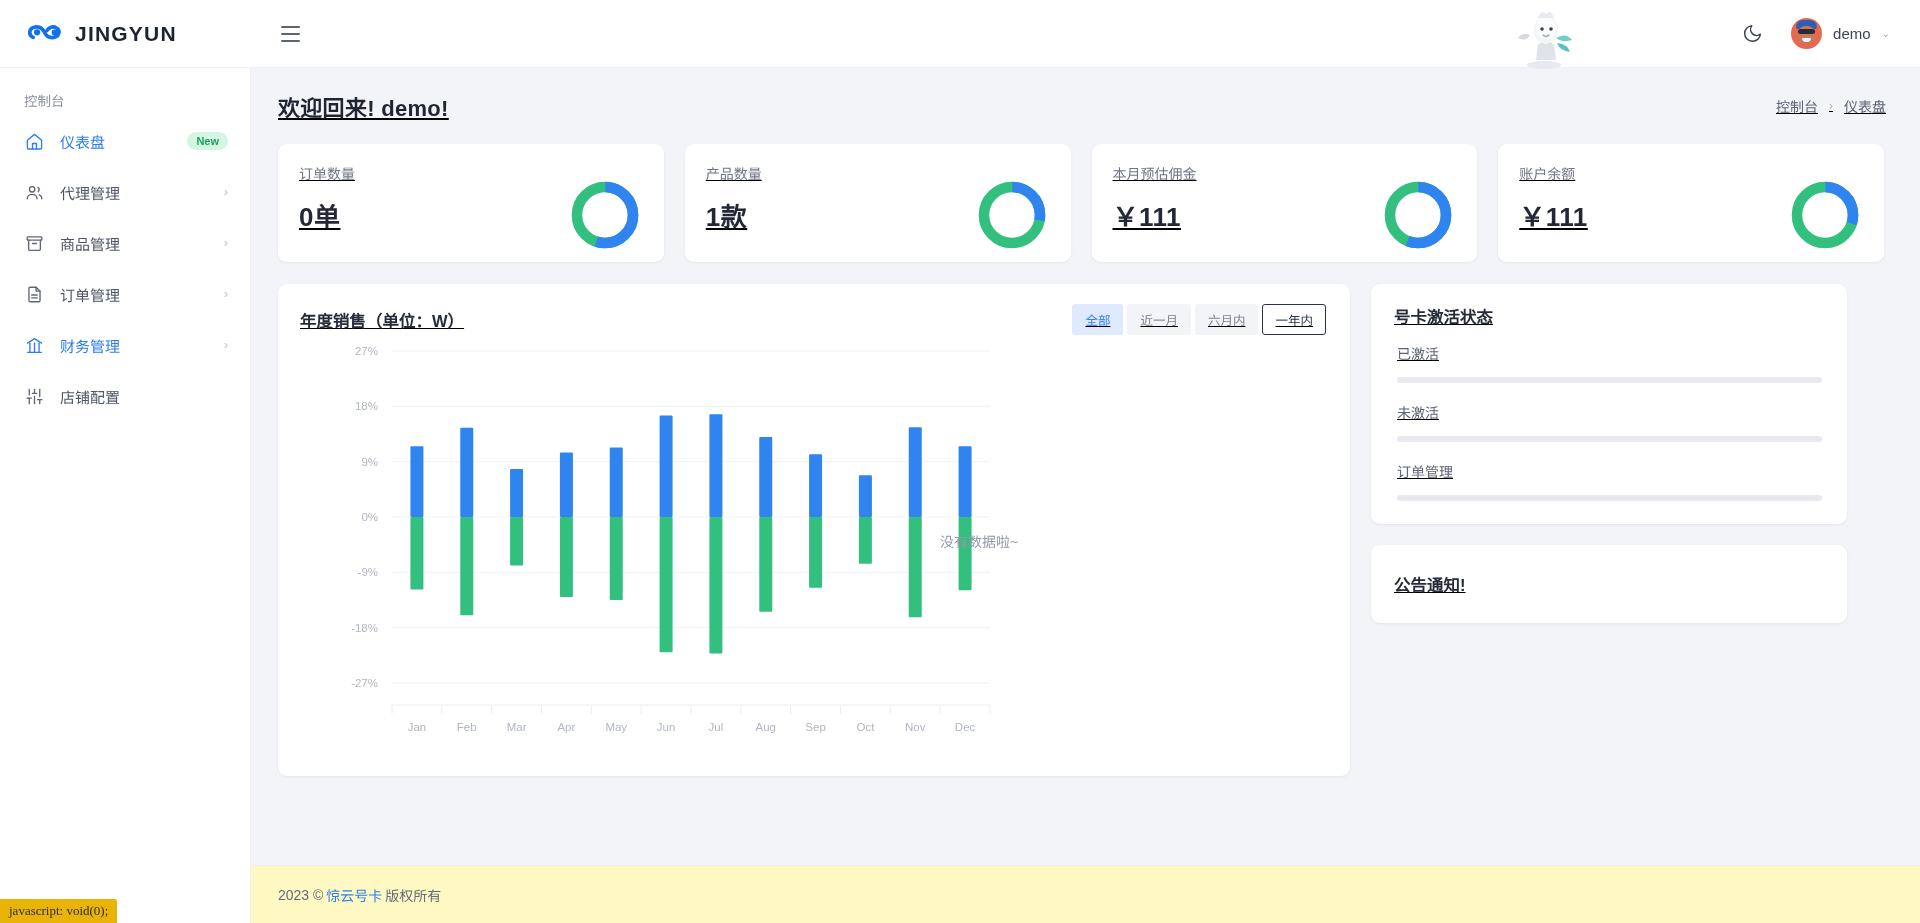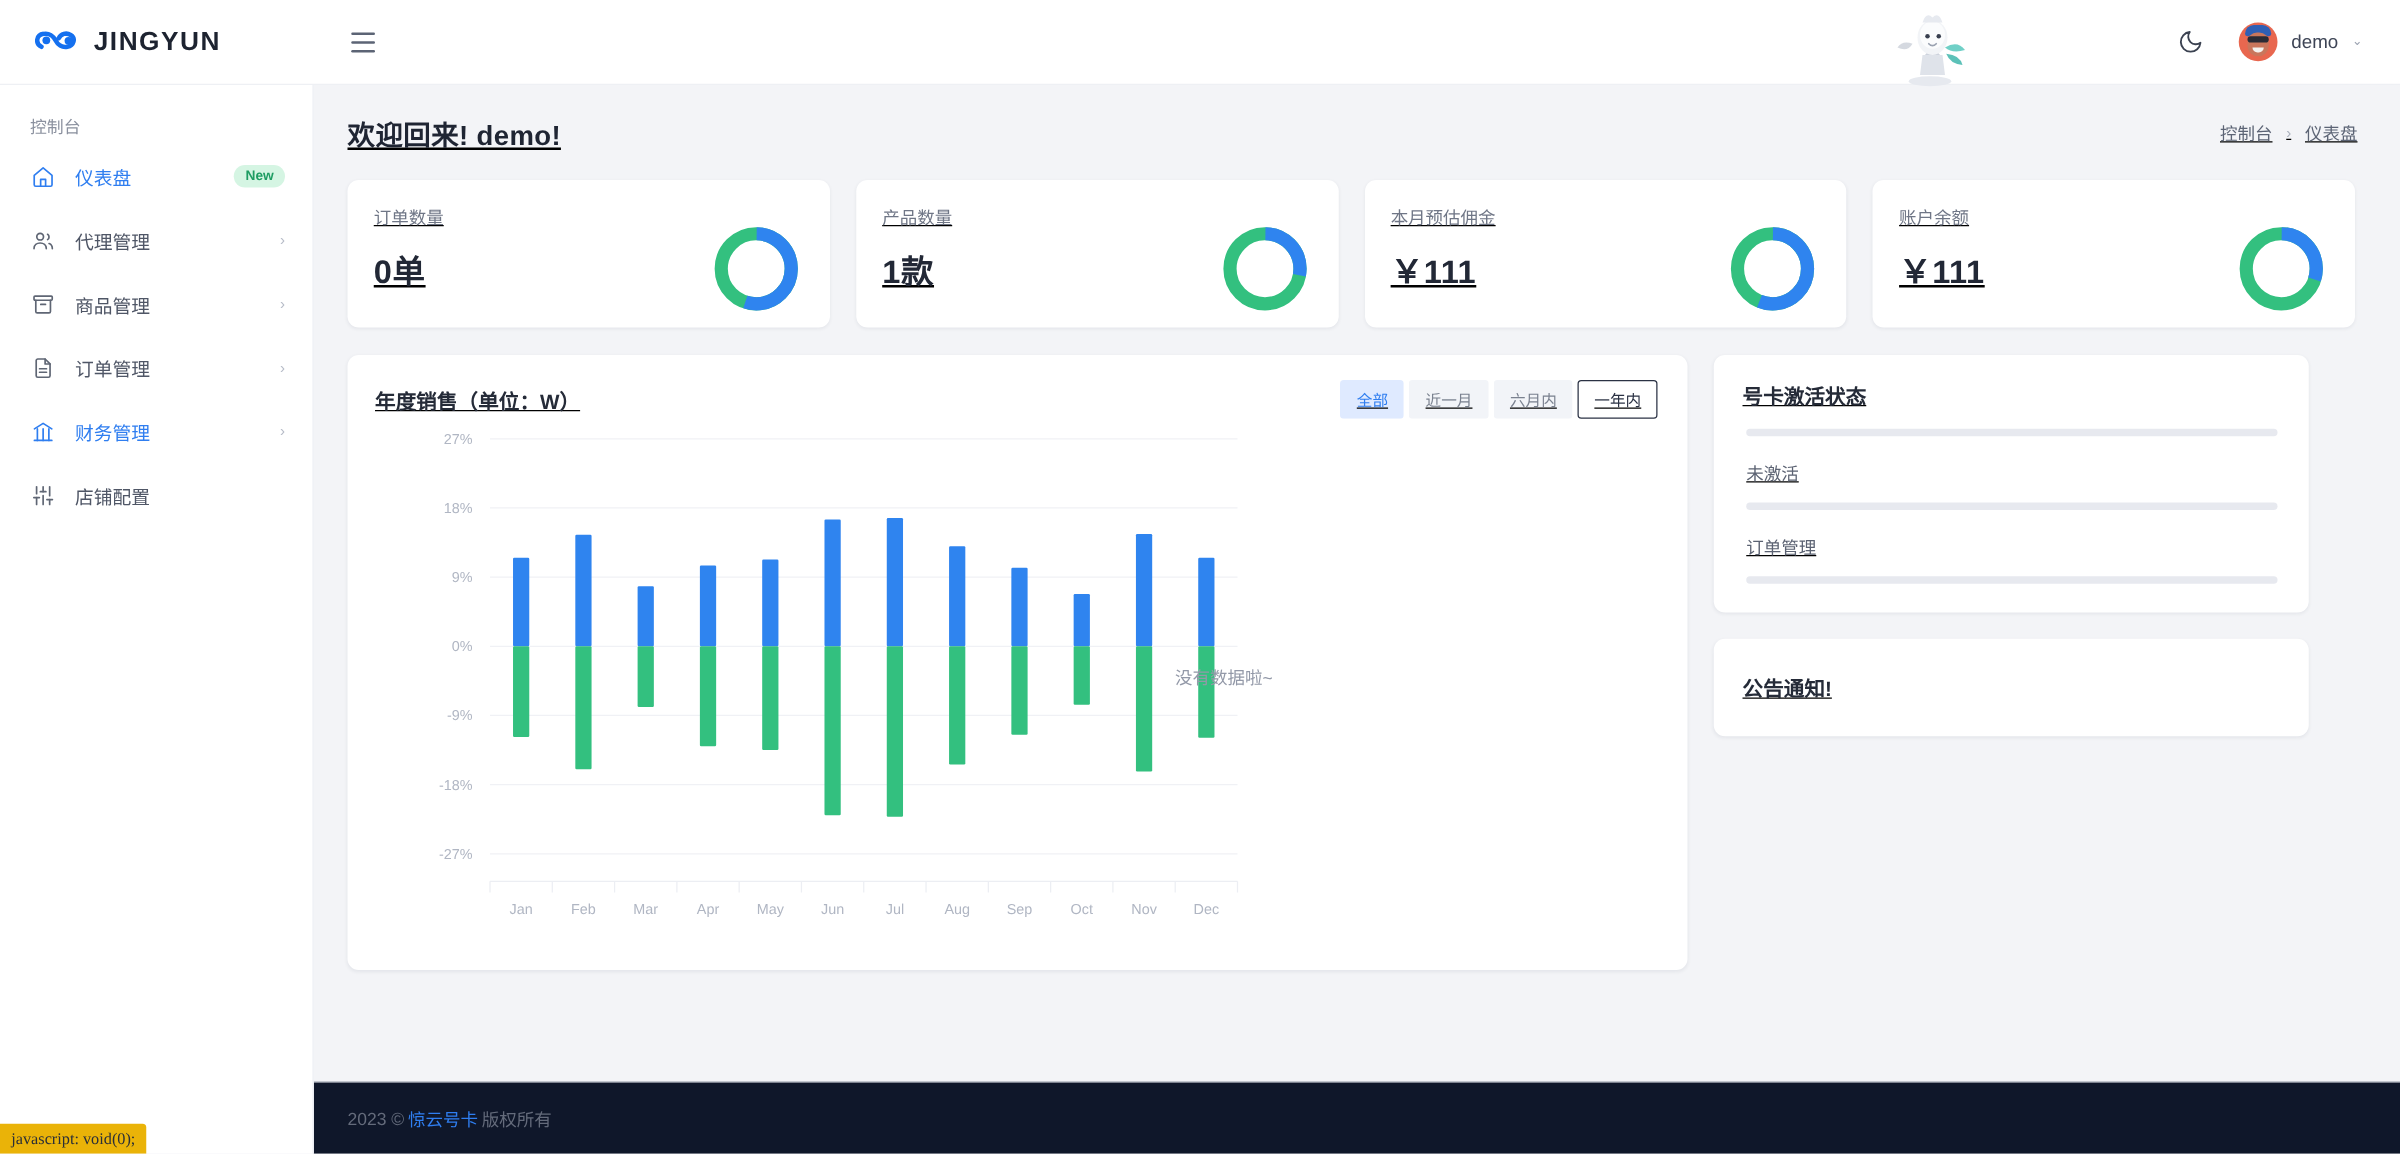--- a/index.html
+++ b/index.html
@@ -102,21 +102,21 @@
   .prog-row { padding: 0 0 0 3px; margin-bottom: 19px; }
   .prog-row:last-child { margin-bottom: 0; }
   .prog-label { font-size: 14px; color: #5b6272; margin-bottom: 14px; }
   .prog-track { height: 6px; background: #e7e9ef; border-radius: 4px; width: 100%; }
   .prog-fill { height: 100%; background: #2f7ef0; border-radius: 4px; }
   .panel-notice { height: 78px; display: flex; align-items: center; padding: 0 23px; }
 
   
   .footer {
     position: absolute; left: 251px; right: 0; bottom: 0; height: 58px;
-    background: #0f172a; border-top: 1px solid #eceef3;
+    background: #fef9c3; border-top: 1px solid #eceef3;
     display: flex; align-items: center; padding-left: 27px; font-size: 14px; color: #646b7b;
   }
   .footer a { color: #2f7ef0; text-decoration: none; margin: 0 3px; }
   .statusbar {
     position: absolute; left: 0; bottom: 0; height: 24px; background: #eab308;
     font-size: 13px; color: #2b2f38; display: flex; align-items: center;
     padding: 0 9px; z-index: 40; border-top-right-radius: 3px;
     font-family: "Liberation Serif", serif;
   }
   .axis-text { font-size: 11.5px; fill: #b0b6c3; font-family: "Liberation Sans", sans-serif; }
@@ -404,20 +404,21 @@
             </svg>
           <div class="no-data">没有数据啦~</div>
         </div>
       </div>
 
       <div class="right-col">
         <div class="panel">
           <div class="panel-title">号卡激活状态</div>
 
           <div class="prog-row">
+            <div class="prog-label">已激活</div>
             <div class="prog-track">
               <div class="prog-fill" style="width:0%"></div>
             </div>
           </div>
 
           <div class="prog-row">
             <div class="prog-label">未激活</div>
             <div class="prog-track">
               <div class="prog-fill" style="width:0%"></div>
             </div>

